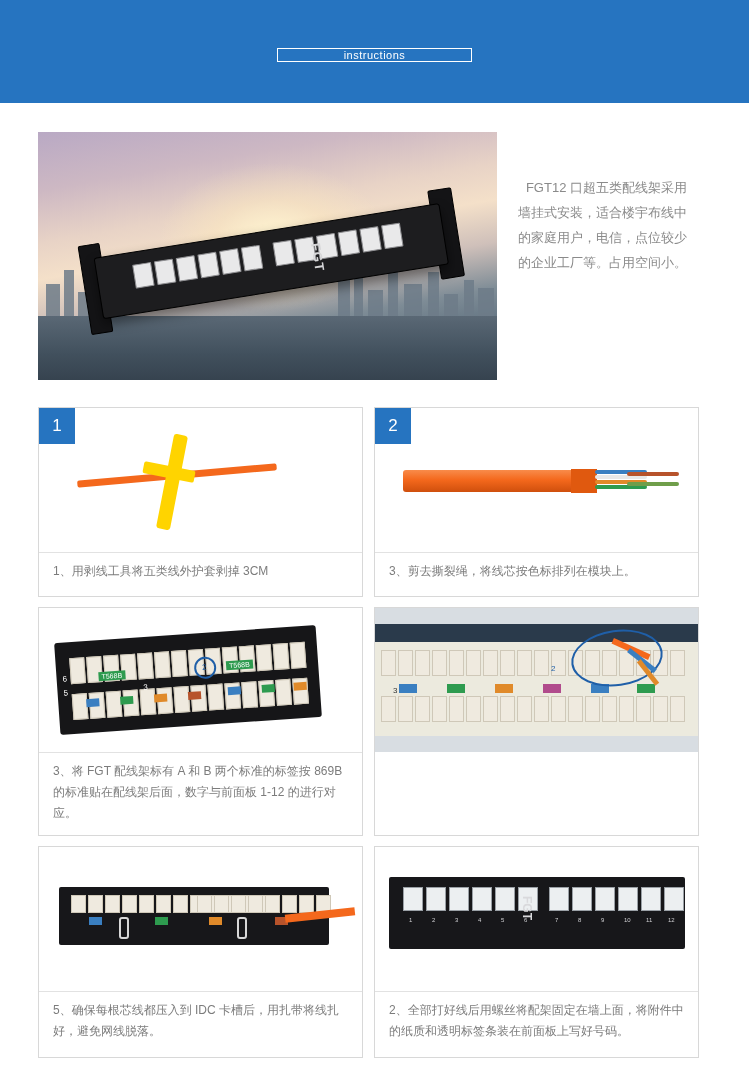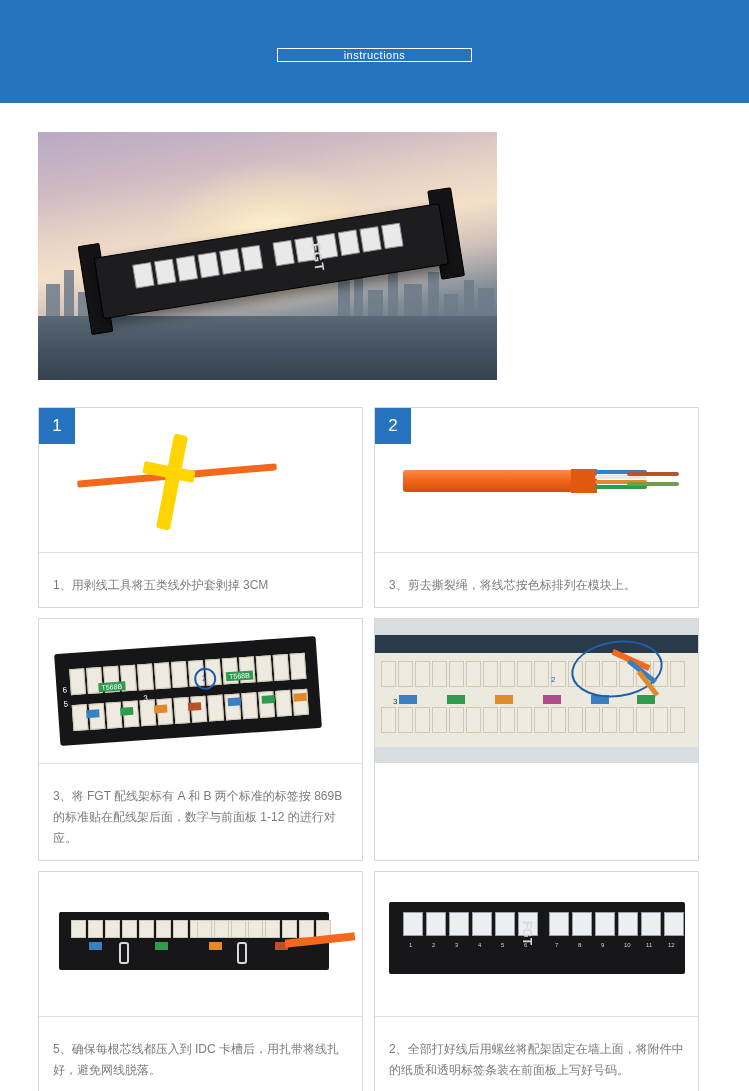--- a/index.html
+++ b/index.html
@@ -156,21 +156,21 @@
     align-items: center;
     justify-content: center;
   }
   .figure {
     height: 144px;
     position: relative;
     overflow: hidden;
   }
   .caption {
     border-top: 1px solid #e2e2e2;
-    padding: 22px 14px 11px 14px;
+    padding: 8px 14px 11px 14px;
     color: #7c7c7c;
     font-size: 12px;
     line-height: 21px;
     min-height: 44px;
   }
   .caption.two { min-height: 66px; }
 
   
   .cable1 {
     position: absolute;
@@ -359,20 +359,21 @@
           <div class="port"></div>
             <div class="port"></div>
             <div class="port"></div>
           <div class="port"></div>
         </div>
         <div class="panel-label">FGT</div>
       </div>
     </div>
   </div>
 
+  <div class="intro-text">FGT12 口超五类配线架采用墙挂式安装，适合楼宇布线中的家庭用户，电信，点位较少的企业工厂等。占用空间小。</div>
 </div>
 
 <div class="steps">
 
   <div class="step">
     <div class="badge">1</div>
     <div class="figure">
       <div class="cable1"></div>
       <div class="stripper-head"></div>
       <div class="stripper"></div>

